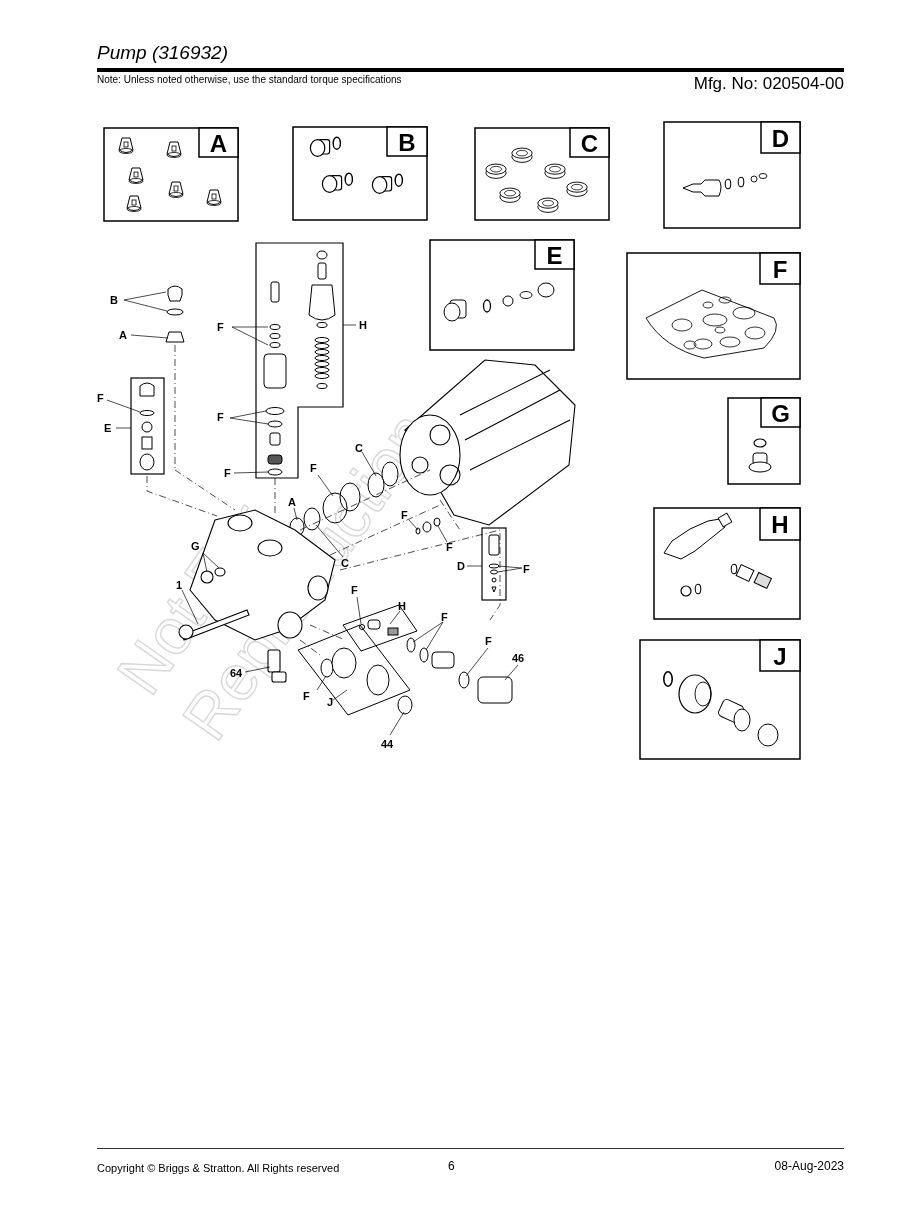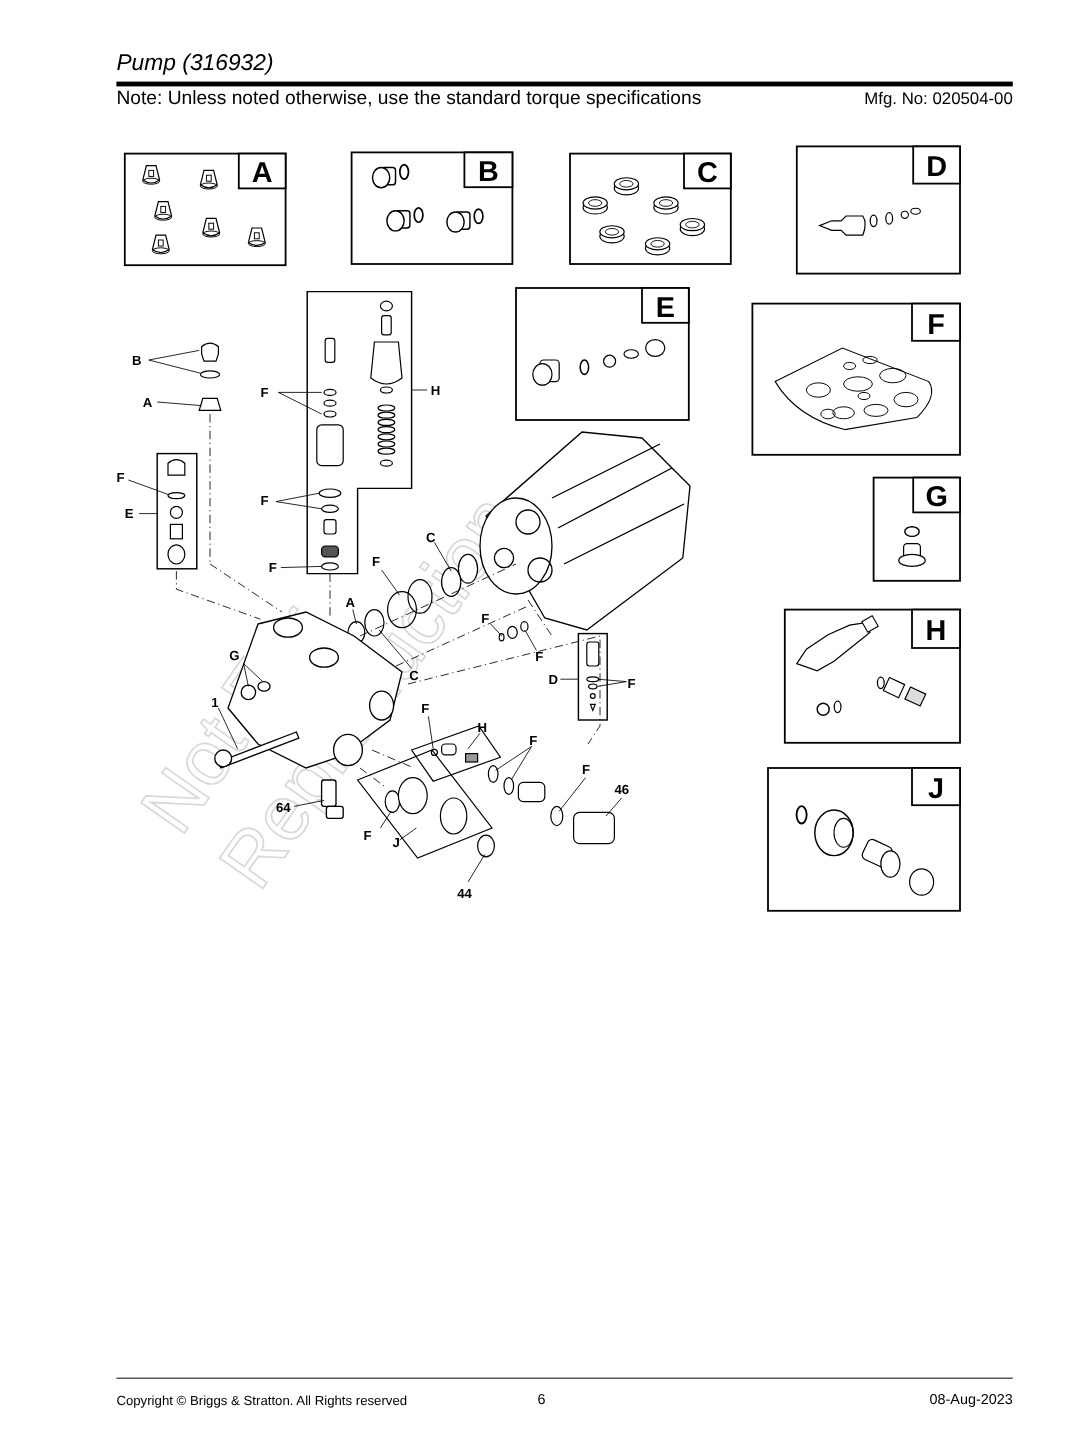--- a/index.html
+++ b/index.html
@@ -1,21 +1,21 @@
 <!DOCTYPE html>
 <html><head>
 <meta charset="utf-8">
 <style>
   html, body { margin:0; padding:0; background:#ffffff; }
   body { width:906px; height:1208px; position:relative; overflow:hidden;
          font-family:"Liberation Sans", sans-serif; color:#000; }
   .title { position:absolute; left:97px; top:42px; font-size:19px; font-style:italic; }
   .rule-thick { position:absolute; left:97px; top:68px; width:747px; height:4px; background:#000; }
-  .note { position:absolute; left:97px; top:74px; font-size:16px; }
-  .mfg { position:absolute; right:62px; top:74px; font-size:14px; }
+  .note { position:absolute; left:97px; top:74px; font-size:10px; }
+  .mfg { position:absolute; right:62px; top:74px; font-size:17px; }
   .footer-rule { position:absolute; left:97px; top:1148px; width:747px; height:1px; background:#333; }
   .copyright { position:absolute; left:97px; top:1162px; font-size:11px; }
   .pagenum { position:absolute; left:448px; top:1159px; font-size:12px; }
   .date { position:absolute; right:62px; top:1159px; font-size:12px;text-align:right; }
   svg.diagram { position:absolute; left:0; top:0; width:906px; height:1208px; }
   .kit-letter { font-family:"Liberation Sans", sans-serif; font-weight:bold; font-size:24px; }
   .callout { font-family:"Liberation Sans", sans-serif; font-weight:bold; font-size:11px; }
   .wm { font-family:"Liberation Sans", sans-serif; font-size:64px; fill:none; stroke:#d8d8d8; stroke-width:1.4; }
 </style>
 </head>

